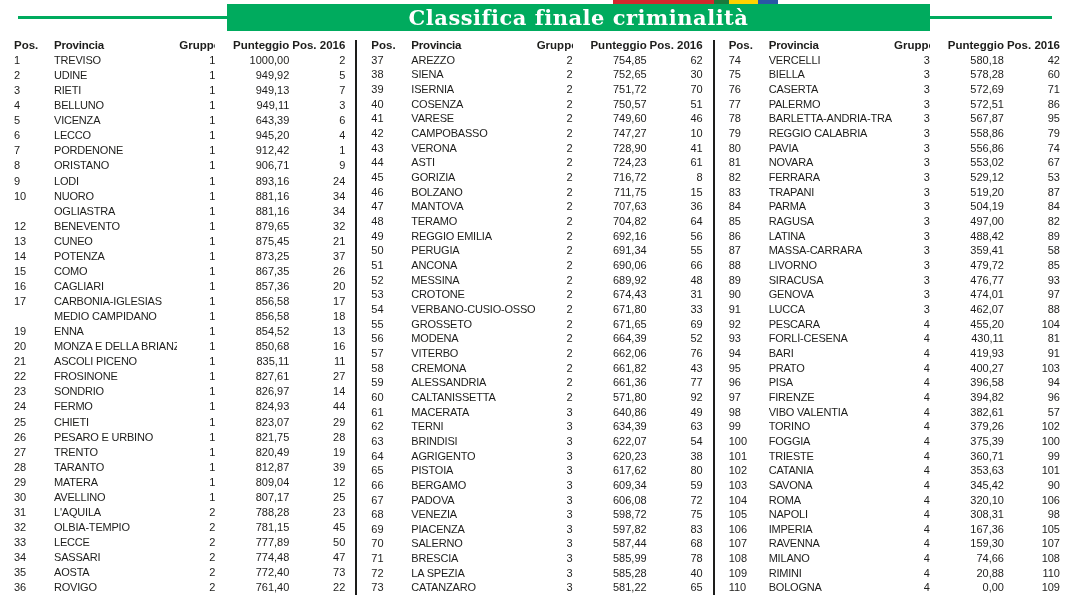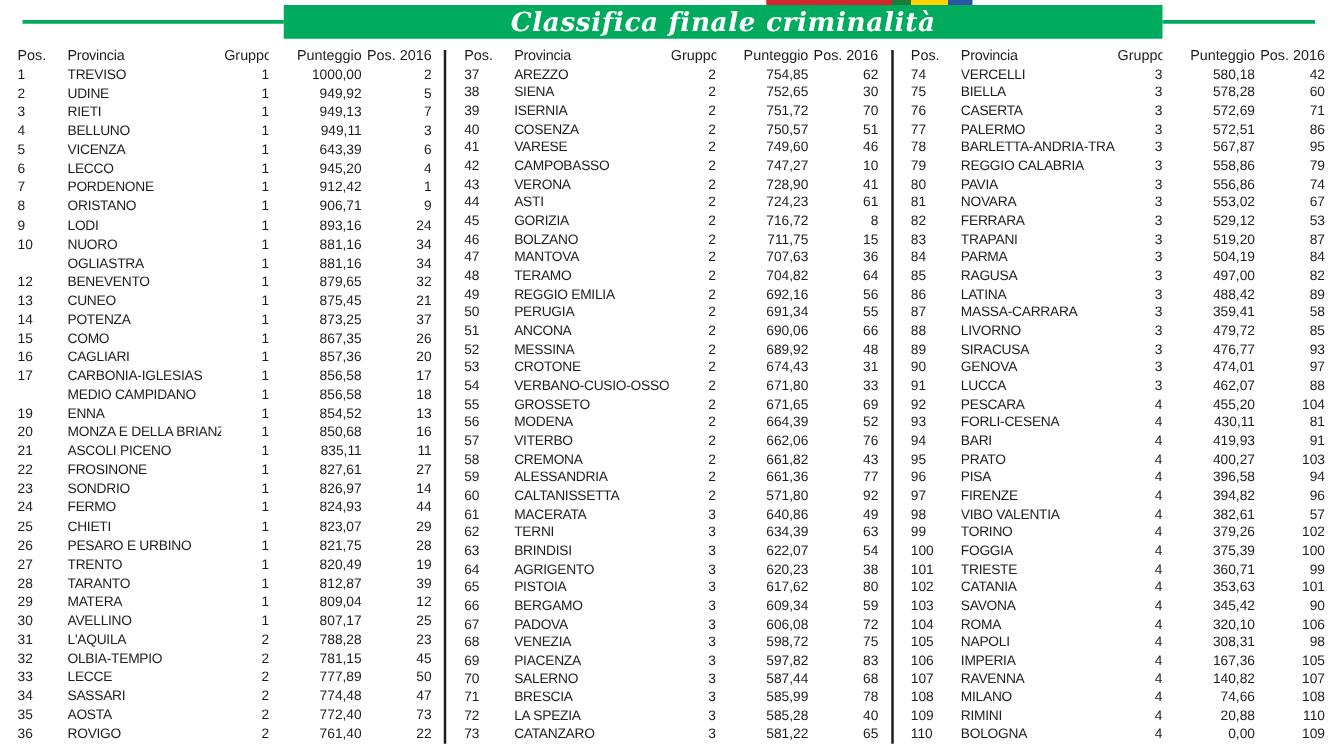--- a/index.html
+++ b/index.html
@@ -13,21 +13,21 @@
     box-sizing:border-box;
   }
   
   .titlebar{position:relative;height:34px;}
   .rule{position:absolute;top:16px;height:3px;background:var(--green);}
   .rule.left{left:18px;width:209px;}
   .rule.right{left:930px;width:122px;}
   .green-bar{
     position:absolute;left:227px;top:4px;width:703px;height:27px;
     background:var(--green);
-    display:flex;align-items:center;justify-content:center;font-style:italic;
+    display:flex;align-items:center;justify-content:center;
   }
   .title{
     font-family:"DejaVu Serif","Liberation Serif",serif;
     font-weight:bold;color:#ffffff;font-size:21px;line-height:1;
     letter-spacing:0.5px;white-space:nowrap;
   }
   .logo-sliver{
     position:absolute;left:613px;top:0;width:165px;height:4px;
     background:linear-gradient(90deg,
       #d2282d 0%, #d2282d 61%,
@@ -41,21 +41,21 @@
     flex:1;min-width:0;
     display:flex;flex-direction:column;
     padding:0 10px 6px 14px;box-sizing:border-box;
   }
   .separator{width:2px;background:#1d1d1b;margin:4px 0 6px 0;}
   .col-headers,.row{
     display:grid;
     grid-template-columns:38px 1fr 36px 72px 54px;
     column-gap:2px;align-items:center;
   }
-  .col-headers{height:17px;font-weight:normal;font-size:11.5px;flex:none;}
+  .col-headers{height:17px;font-weight:bold;font-size:11.5px;flex:none;}
   .rows{flex:1;display:flex;flex-direction:column;}
   .row{flex:1;font-size:11px;line-height:1;}
   .row.bold{font-weight:normal;}
   .cell{white-space:nowrap;overflow:hidden;}
   .c-pos{text-align:left;}
   .c-prov{text-align:left;letter-spacing:-0.2px;}
   .c-grp{text-align:right;}
   .c-pts{text-align:right;}
   .c-p16{text-align:right;}
   .h-grp,.h-pts,.h-p16{text-align:right;}
@@ -852,21 +852,21 @@
             <span class="cell c-pos">106</span>
             <span class="cell c-prov">IMPERIA</span>
             <span class="cell c-grp">4</span>
             <span class="cell c-pts">167,36</span>
             <span class="cell c-p16">105</span>
           </div>
           <div class="row bold">
             <span class="cell c-pos">107</span>
             <span class="cell c-prov">RAVENNA</span>
             <span class="cell c-grp">4</span>
-            <span class="cell c-pts">140,82</span>
+            <span class="cell c-pts">159,30</span>
             <span class="cell c-p16">107</span>
           </div>
           <div class="row">
             <span class="cell c-pos">108</span>
             <span class="cell c-prov">MILANO</span>
             <span class="cell c-grp">4</span>
             <span class="cell c-pts">74,66</span>
             <span class="cell c-p16">108</span>
           </div>
           <div class="row bold">

